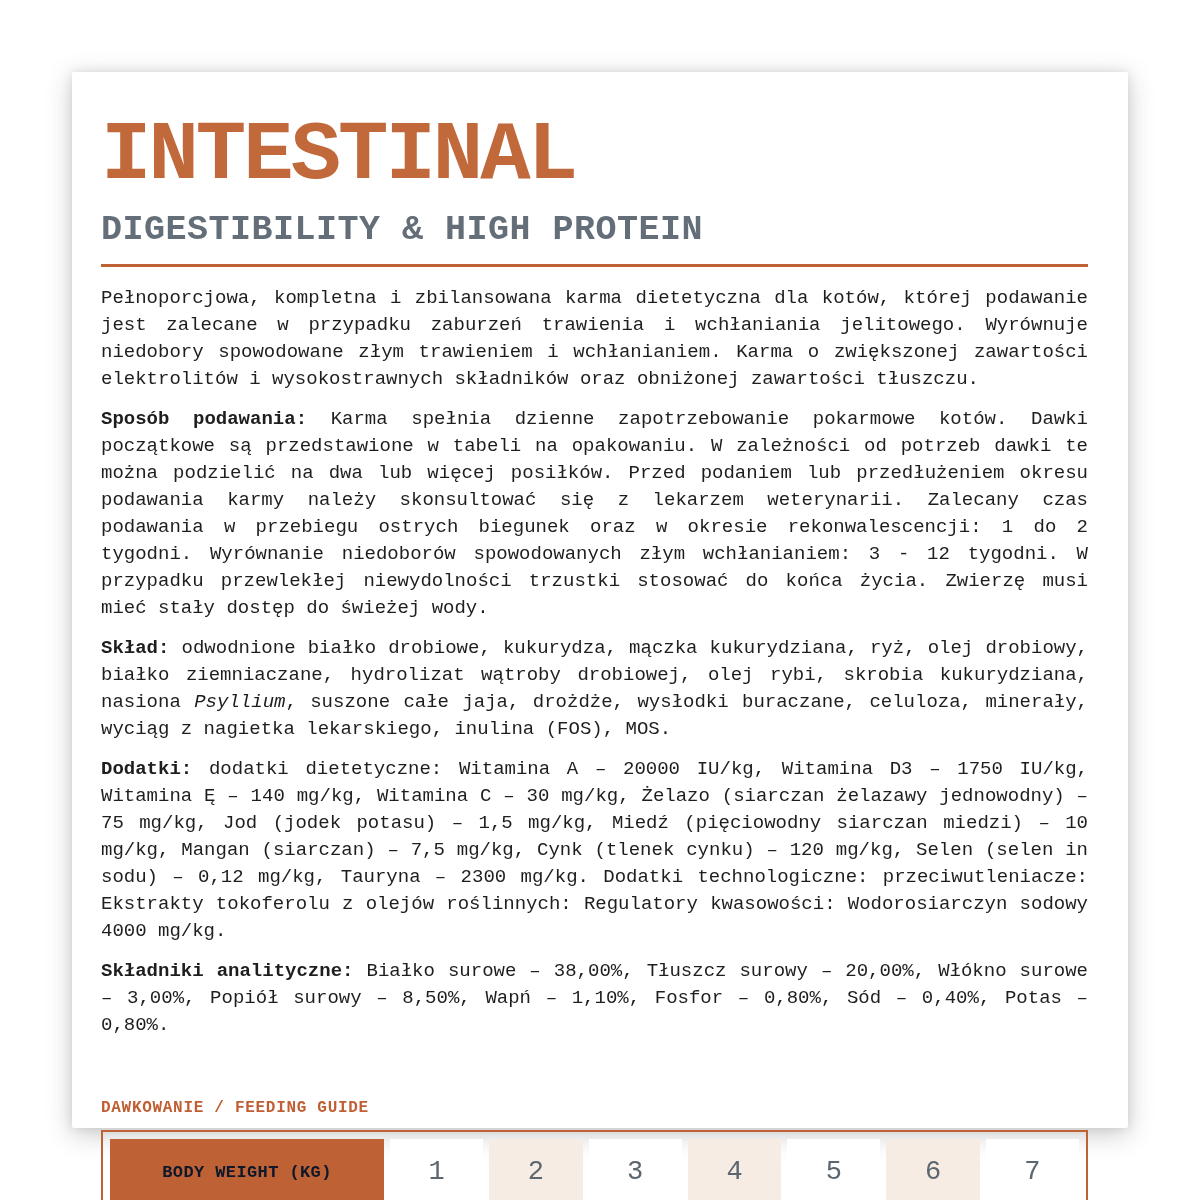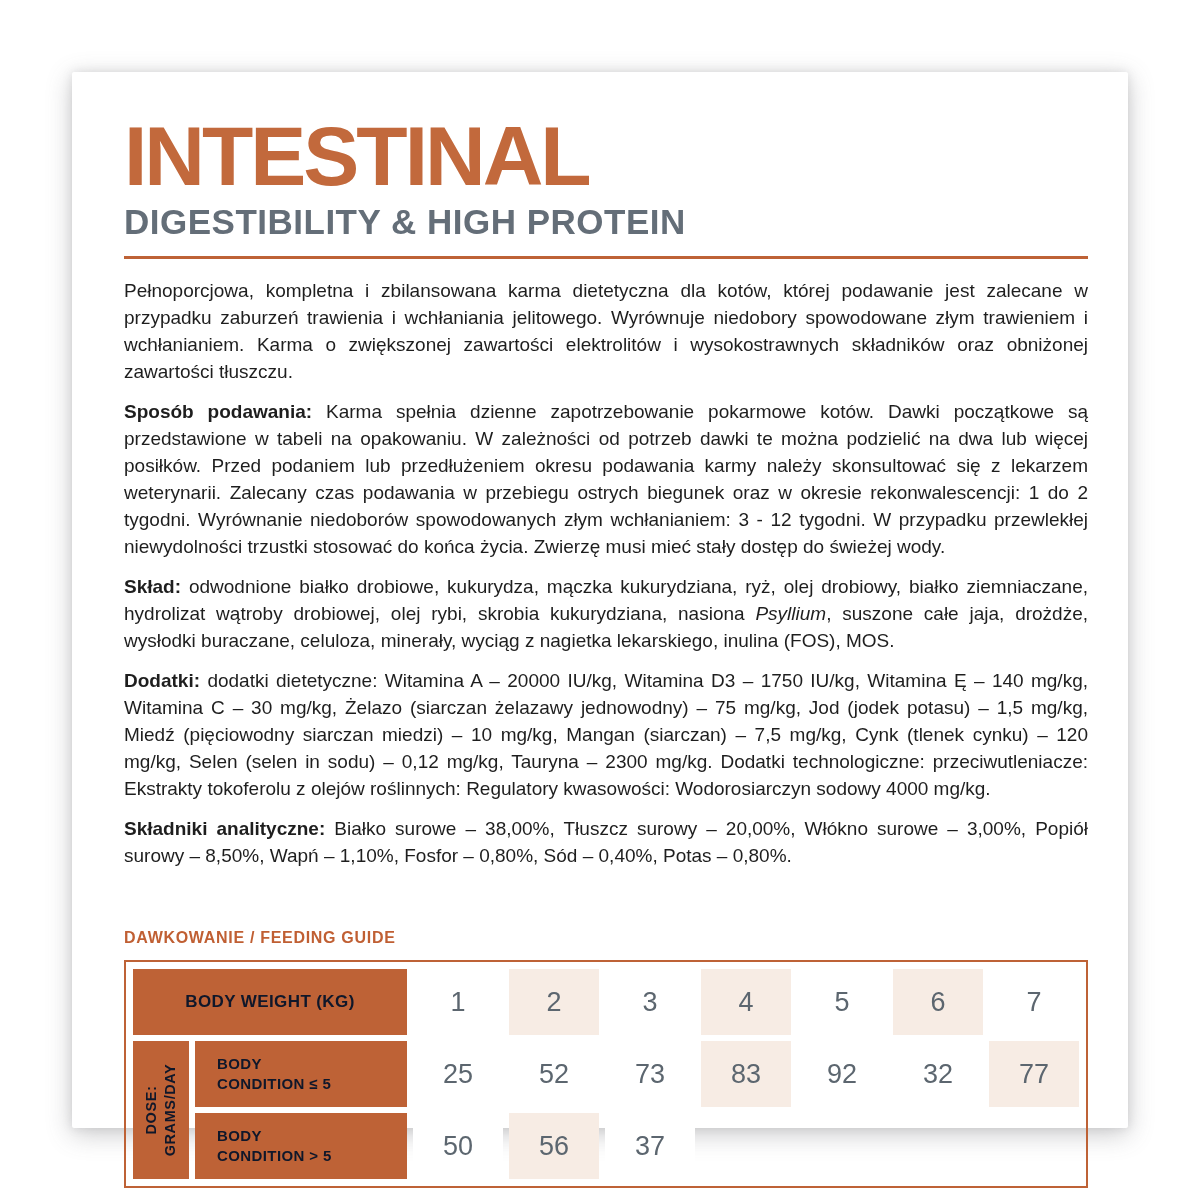--- a/index.html
+++ b/index.html
@@ -20,36 +20,37 @@
   .card {
     position: absolute;
     left: 72px;
     top: 72px;
     width: 1056px;
     height: 1056px;
     background: #ffffff;
     border-radius: 2px;
     box-shadow: 0 6px 26px rgba(90,90,95,0.32), 0 0 10px rgba(120,120,125,0.18);
     box-sizing: border-box;
-    padding: 34px 40px 0 52px;
+    padding: 34px 40px 0 29px;
+    font-family: Liberation Mono, monospace;
   }
   .title {
     font-size: 84px;
     line-height: 1.0;
     font-weight: 900;
     letter-spacing: -3px;
     color: #c2693c;
     margin-top: 8px;
   }
   .subtitle {
     font-size: 35px;
     font-weight: 700;
     letter-spacing: 0.5px;
     color: #646e78;
-    margin-top: 4px;
+    margin-top: 12px;
   }
   .rule {
     height: 3px;
     background: #be6236;
     margin-top: 14px;
     margin-bottom: 18px;
   }
   .para {
     margin: 0 0 13px 0;
     font-size: 19px;

